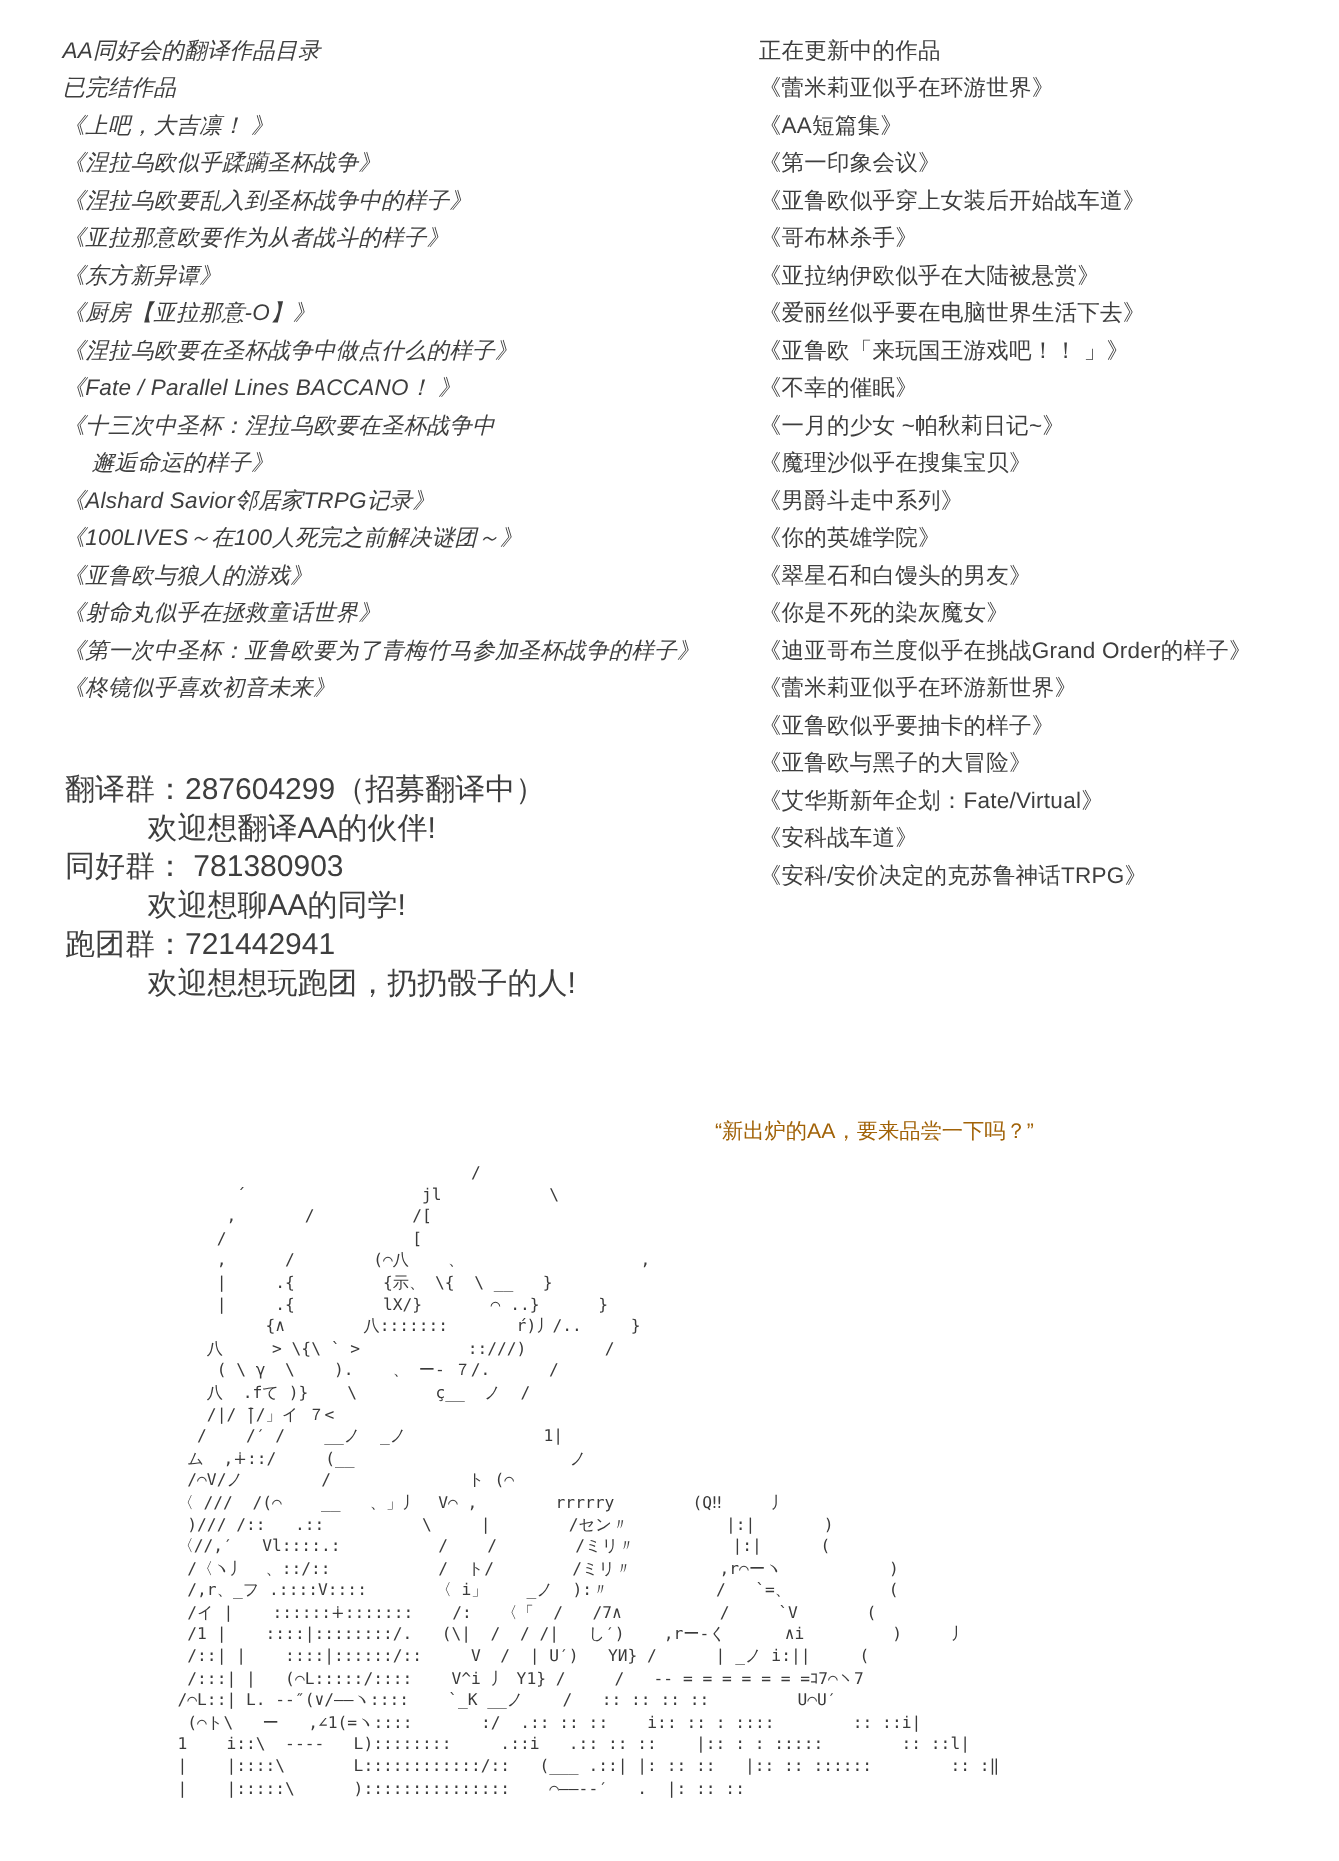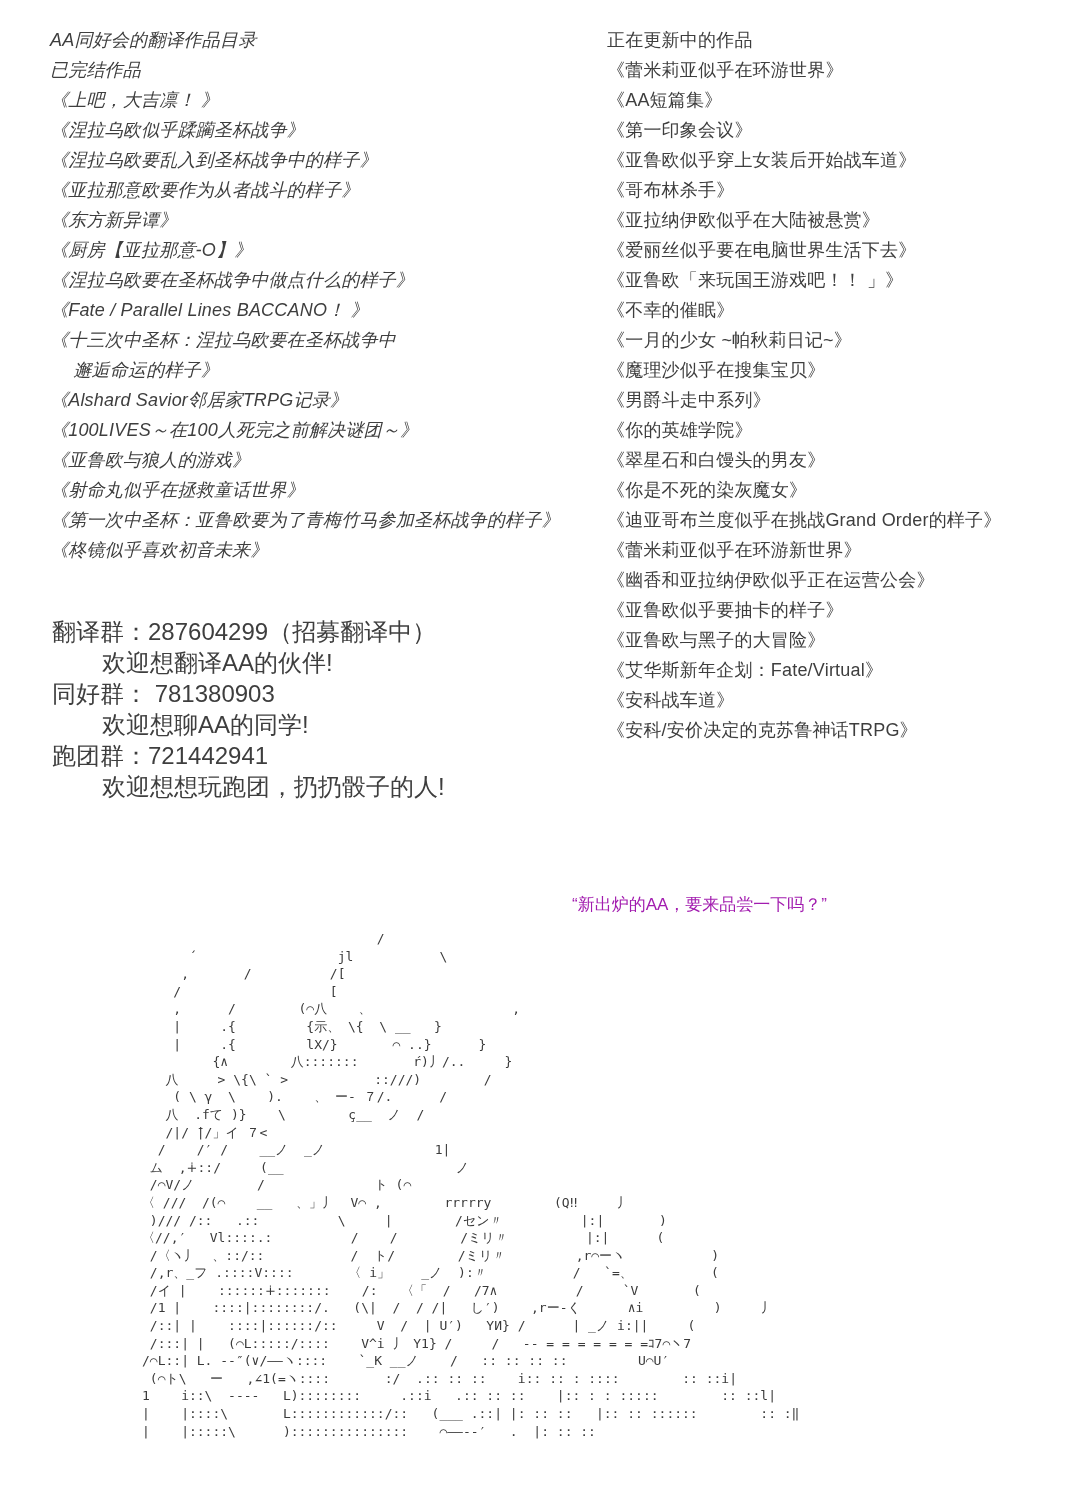--- a/index.html
+++ b/index.html
@@ -17,24 +17,24 @@
     height: 30px; line-height: 30px;
     font-size: 18px;
     white-space: pre;
     letter-spacing: 0.2px;
   }
   .groups { position: absolute; left: 52px; top: 616px; }
   .group-line {
     height: 31px; line-height: 31px;
     font-size: 24px; white-space: pre;
   }
-  .group-welcome { margin-left: 50px; }
+  .group-welcome { margin-left: 66px; }
   .quote {
     position: absolute; left: 572px; top: 893px;
-    font-size: 17px; white-space: pre; color: #a21caf;
+    font-size: 17px; white-space: pre; color: #a16207;
   }
   .aa {
     position: absolute; left: 142px; top: 930px;
     margin: 0;
     font-family: "DejaVu Sans Mono", "Liberation Mono", monospace;
     font-size: 13px; line-height: 17.6px;
     color: #3a3a3a;
     white-space: pre;
   }
 </style>
@@ -77,21 +77,20 @@
       <div class="line">《亚鲁欧「来玩国王游戏吧！！ 」》</div>
       <div class="line">《不幸的催眠》</div>
       <div class="line">《一月的少女 ~帕秋莉日记~》</div>
       <div class="line">《魔理沙似乎在搜集宝贝》</div>
       <div class="line">《男爵斗走中系列》</div>
       <div class="line">《你的英雄学院》</div>
       <div class="line">《翠星石和白馒头的男友》</div>
       <div class="line">《你是不死的染灰魔女》</div>
       <div class="line">《迪亚哥布兰度似乎在挑战Grand Order的样子》</div>
       <div class="line">《蕾米莉亚似乎在环游新世界》</div>
-      <div class="line">《幽香和亚拉纳伊欧似乎正在运营公会》</div>
       <div class="line">《亚鲁欧似乎要抽卡的样子》</div>
       <div class="line">《亚鲁欧与黑子的大冒险》</div>
       <div class="line">《艾华斯新年企划：Fate/Virtual》</div>
       <div class="line">《安科战车道》</div>
       <div class="line">《安科/安价决定的克苏鲁神话TRPG》</div>
     </div>
 </div>
 
 <div class="groups">
   <div>

